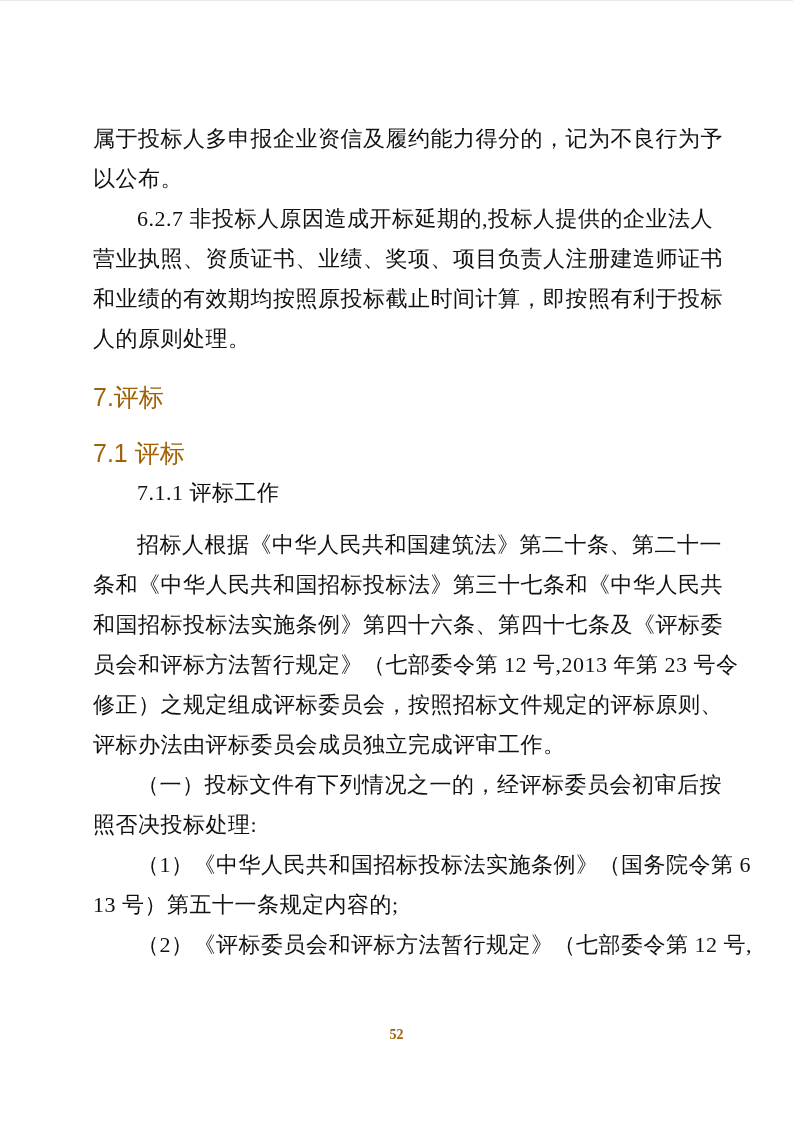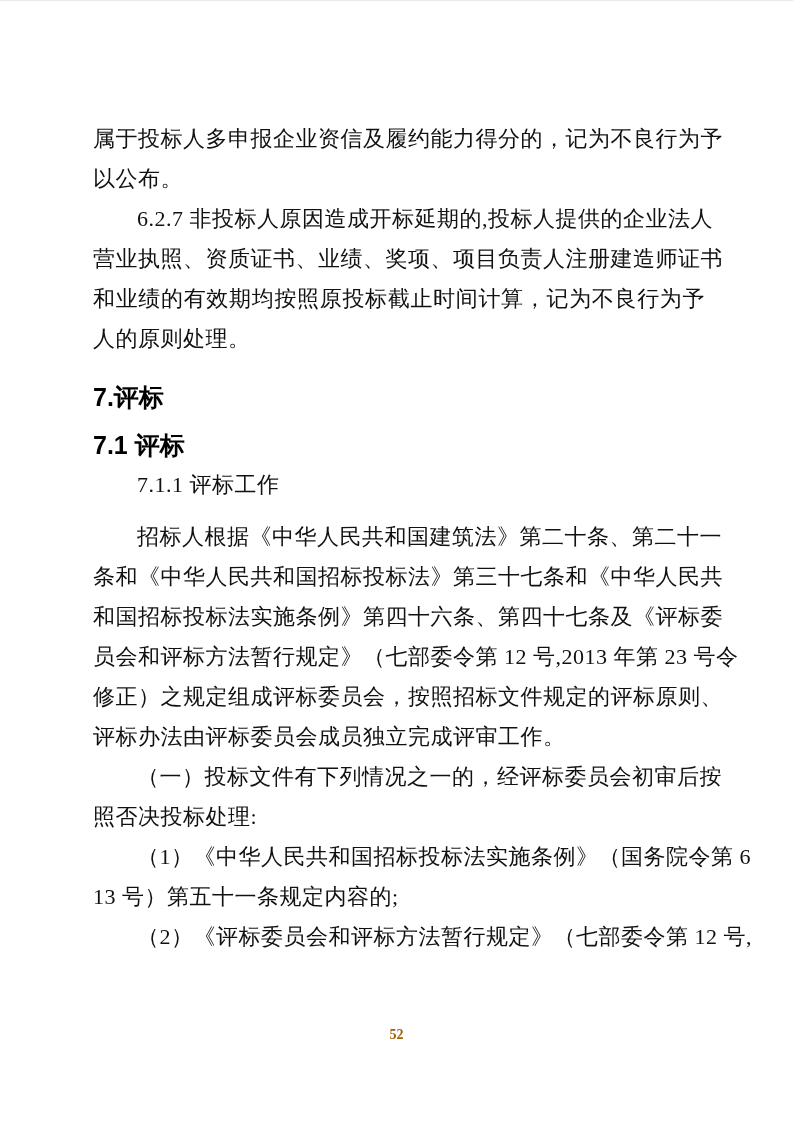--- a/index.html
+++ b/index.html
@@ -38,31 +38,31 @@
   .line.short {
     text-align: right;
     text-align-last: left;
   }
   .line.indent {
     text-indent: 44px;
   }
 
   .heading {
     font-family: "Liberation Sans", sans-serif;
-    font-weight: bold;
+    font-weight: normal;
     font-size: 25px;
     line-height: 40px;
     height: 40px;
-    color: #000000;
+    color: #a16207;
     text-align: left;
     text-align-last: left;
     white-space: nowrap;
   }
   .heading.h-top { margin-top: 18px; }
-  .heading.h-sub { margin-top: 8px; }
+  .heading.h-sub { margin-top: 16px; }
 
   .para-gap { margin-top: 12px; }
 
   .page-number {
     position: absolute;
     left: 0;
     top: 1026px;
     width: 100%;
     text-align: center;
     font-size: 14px;
@@ -76,21 +76,21 @@
 
 <div class="page">
 
   <div class="text-block">
 
     <div class="line">属于投标人多申报企业资信及履约能力得分的，记为不良行为予</div>
     <div class="line short">以公布。</div>
 
     <div class="line indent">6.2.7 非投标人原因造成开标延期的,投标人提供的企业法人</div>
     <div class="line">营业执照、资质证书、业绩、奖项、项目负责人注册建造师证书</div>
-    <div class="line">和业绩的有效期均按照原投标截止时间计算，记为不良行为予</div>
+    <div class="line">和业绩的有效期均按照原投标截止时间计算，即按照有利于投标</div>
     <div class="line short">人的原则处理。</div>
 
     <div class="heading h-top">7.评标</div>
     <div class="heading h-sub">7.1 评标</div>
     <div class="line indent short">7.1.1 评标工作</div>
 
     <div class="line indent para-gap">招标人根据《中华人民共和国建筑法》第二十条、第二十一</div>
     <div class="line">条和《中华人民共和国招标投标法》第三十七条和《中华人民共</div>
     <div class="line">和国招标投标法实施条例》第四十六条、第四十七条及《评标委</div>
     <div class="line">员会和评标方法暂行规定》（七部委令第 12 号,2013 年第 23 号令</div>

